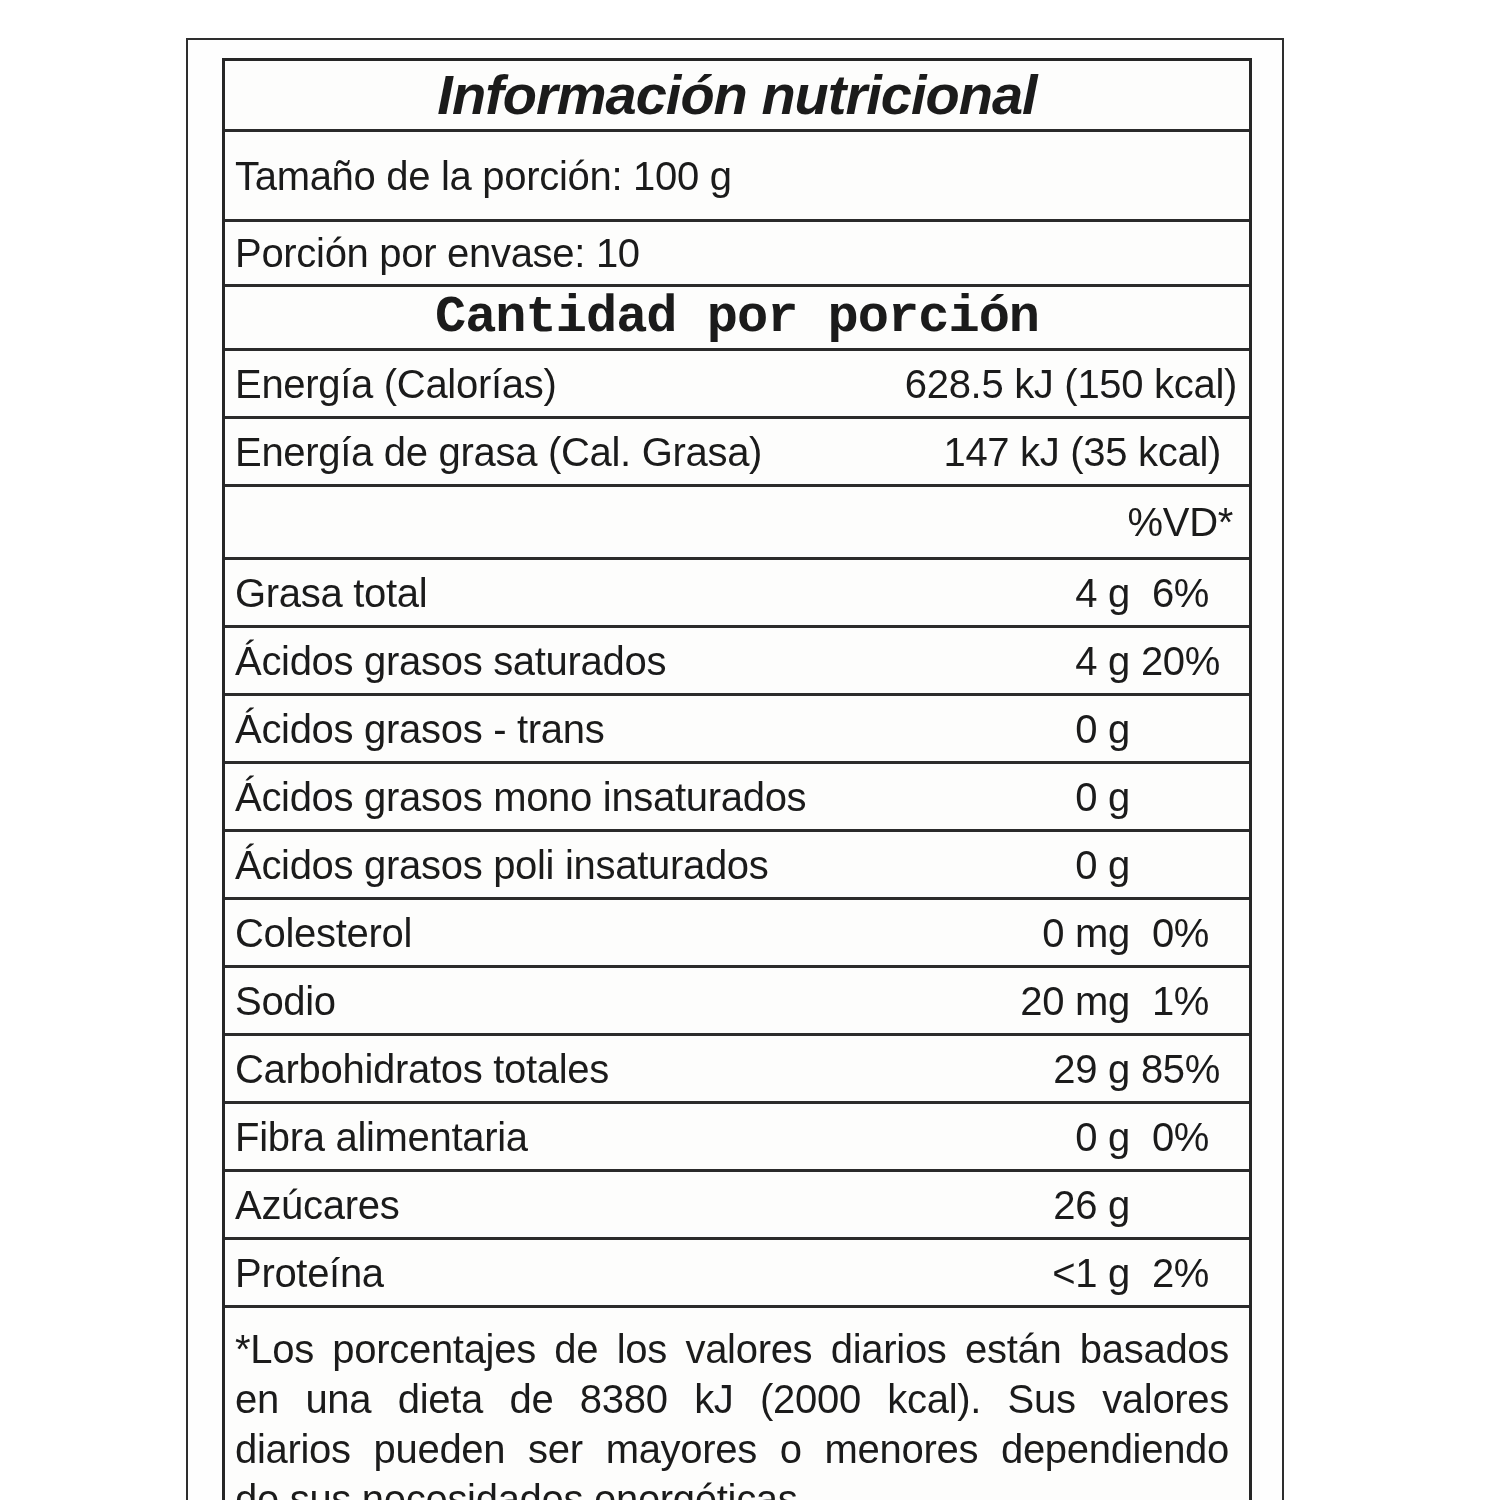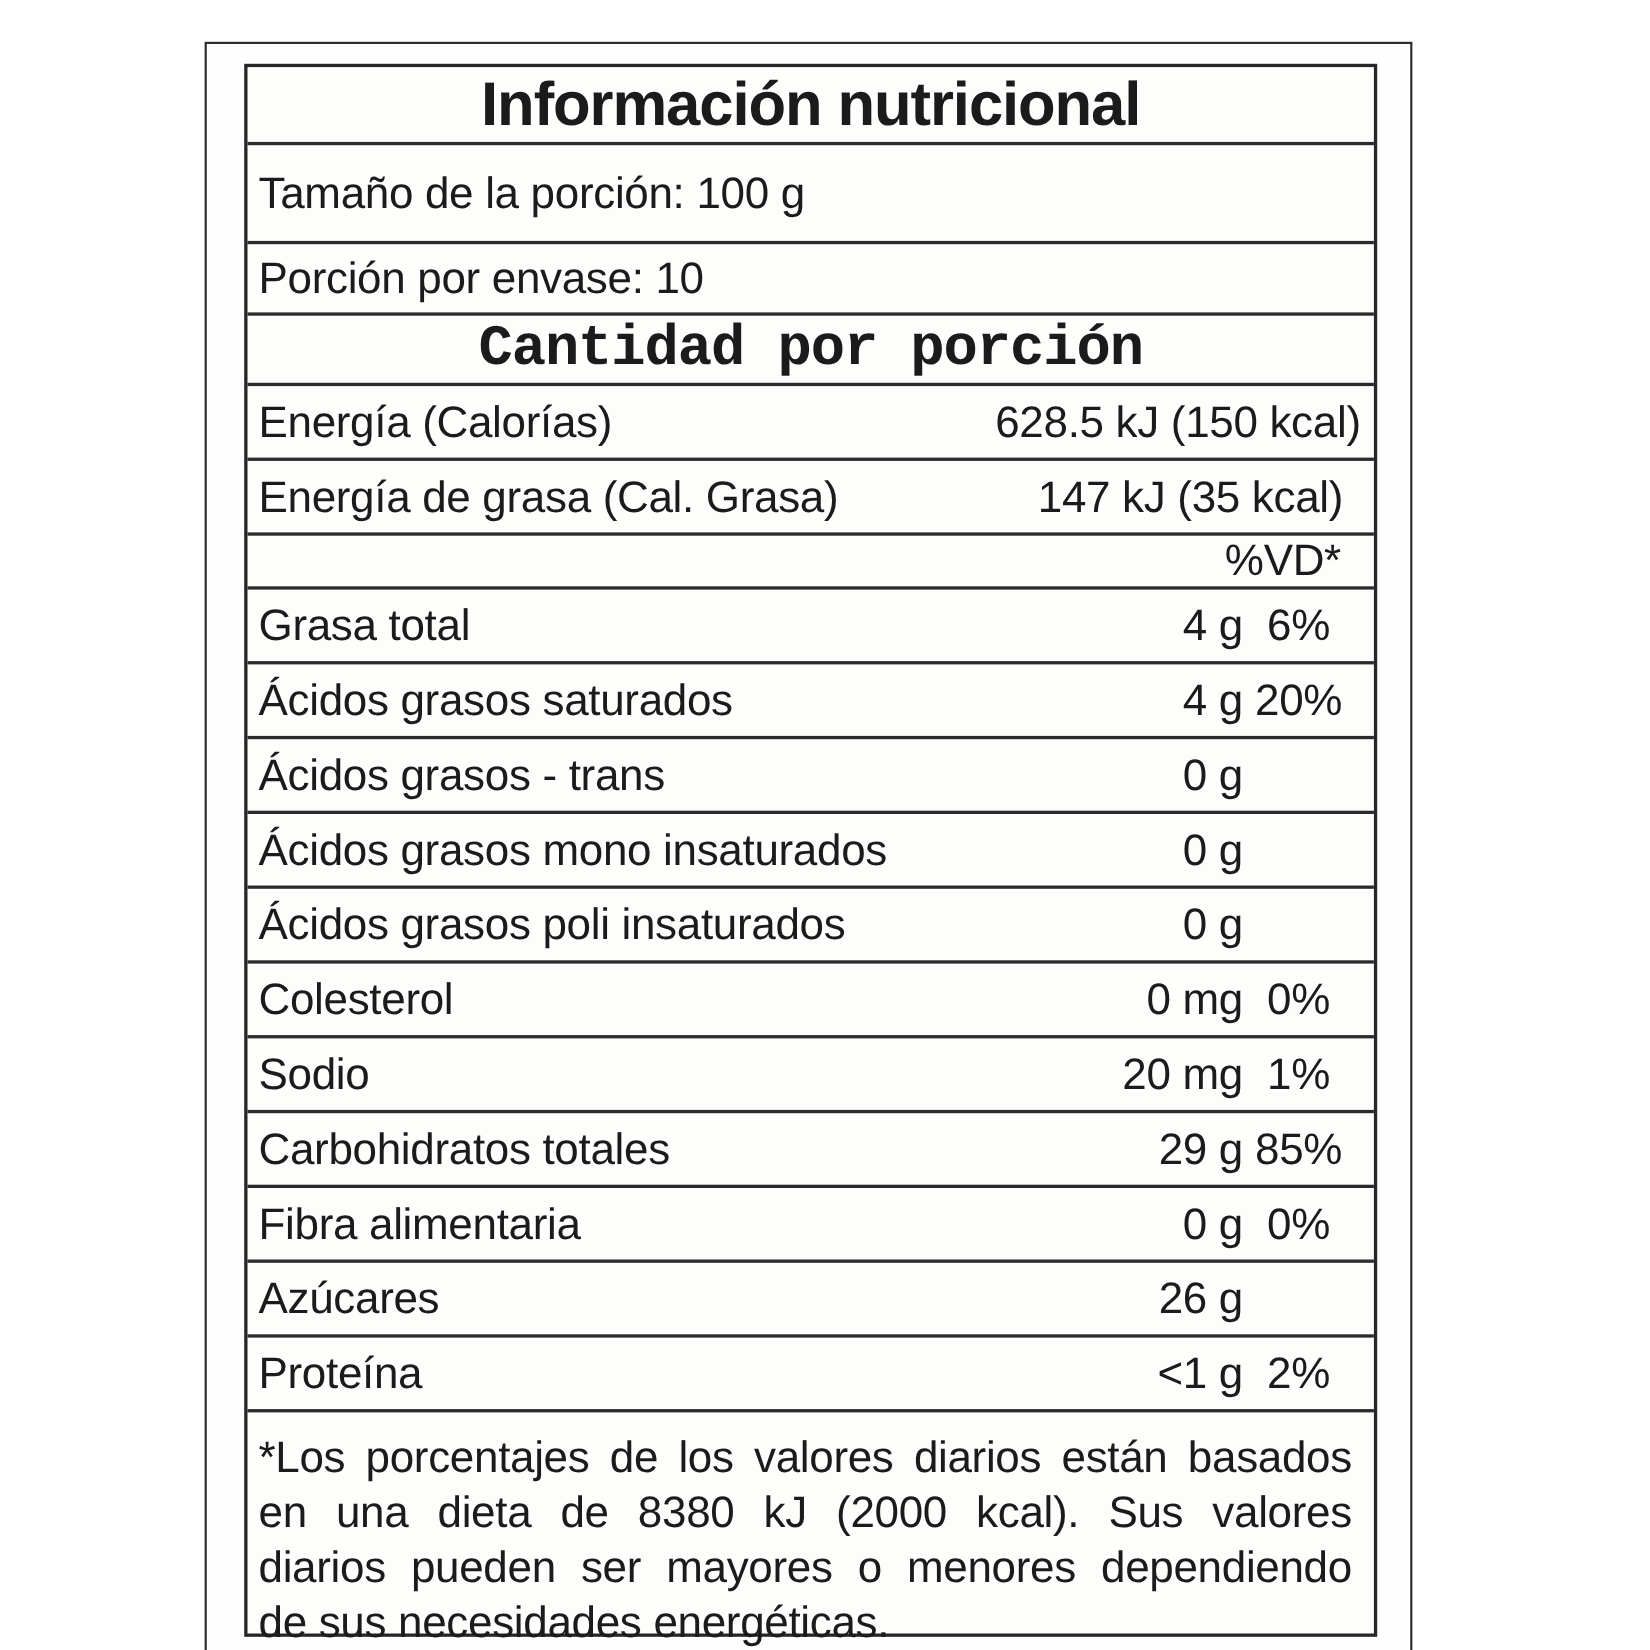--- a/index.html
+++ b/index.html
@@ -37,39 +37,40 @@
   }
   .row.no-top { border-top: none; }
   .mount { display: contents; }
 
   .r-title {
     height: 68px;
     justify-content: center;
     font-size: 56px;
     font-weight: 700;
     letter-spacing: -1px;
+    font-style: italic;
   }
   .r-serving   { height: 90px; padding-left: 10px; }
   .r-servings  { height: 65px; padding-left: 10px; }
   .r-amount-header {
     height: 64px;
     justify-content: center;
     font-size: 52px;
     font-weight: 700;
     letter-spacing: -1px;
     font-family: Liberation Mono, monospace;
   }
   .r-energy { height: 68px; }
   .r-energy .e-label { flex: 1; padding-left: 10px; }
   .r-energy .e-value { padding-right: 12px; }
   .r-energy:nth-of-type(2) .e-value { padding-right: 28px; }
   .r-vd {
-    height: 49px;
+    height: 73px;
     justify-content: flex-end;
-    padding-right: 30px;
+    padding-right: 16px;
   }
   .r-nutrient {
     height: 68px;
     display: grid;
     grid-template-columns: 690px 215px 1fr;
     align-items: center;
   }
   .r-nutrient .n-label { padding-left: 10px; }
   .r-nutrient .n-amount { text-align: right; }
   .r-nutrient .n-dv { text-align: center; padding-right: 18px; }

